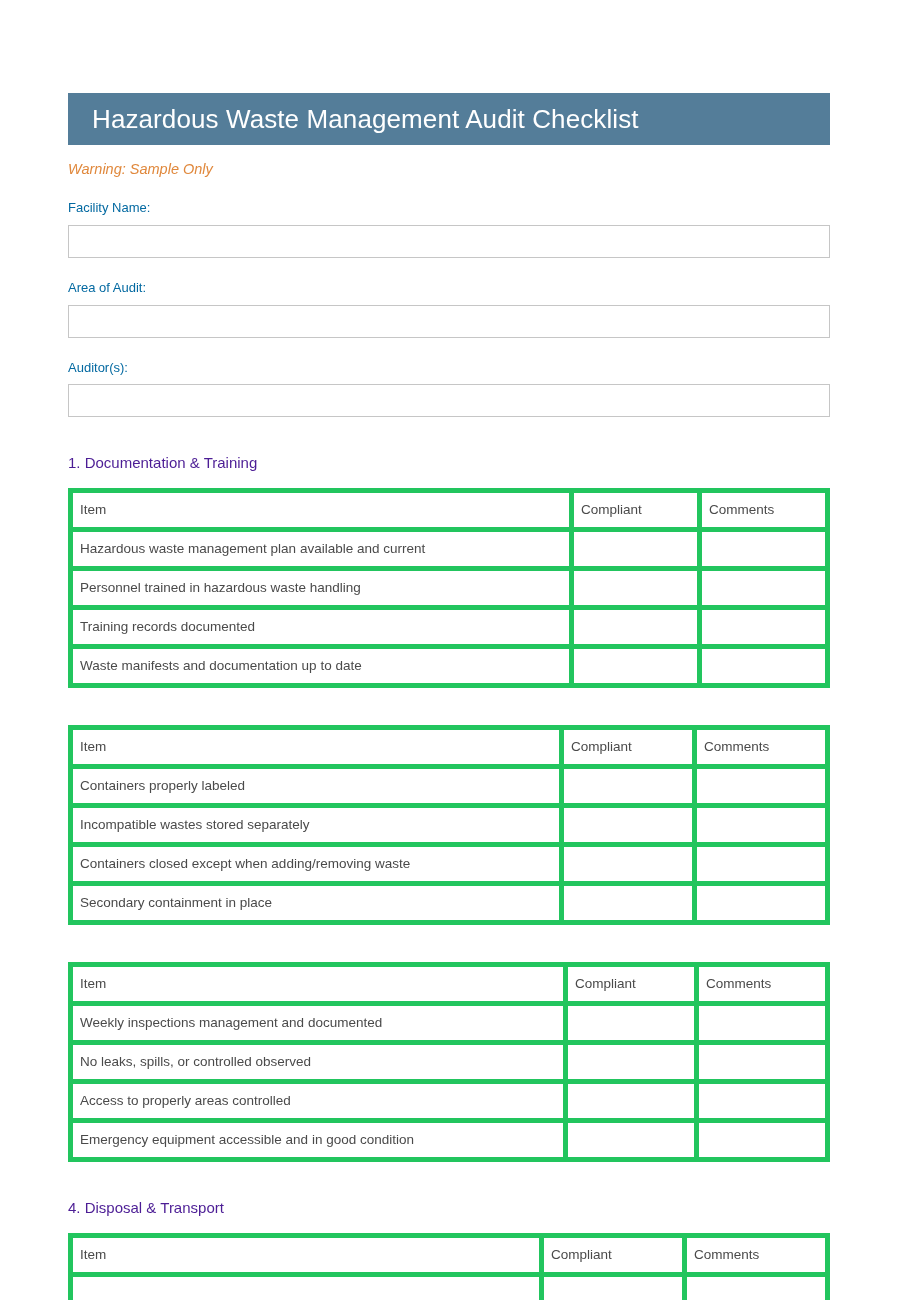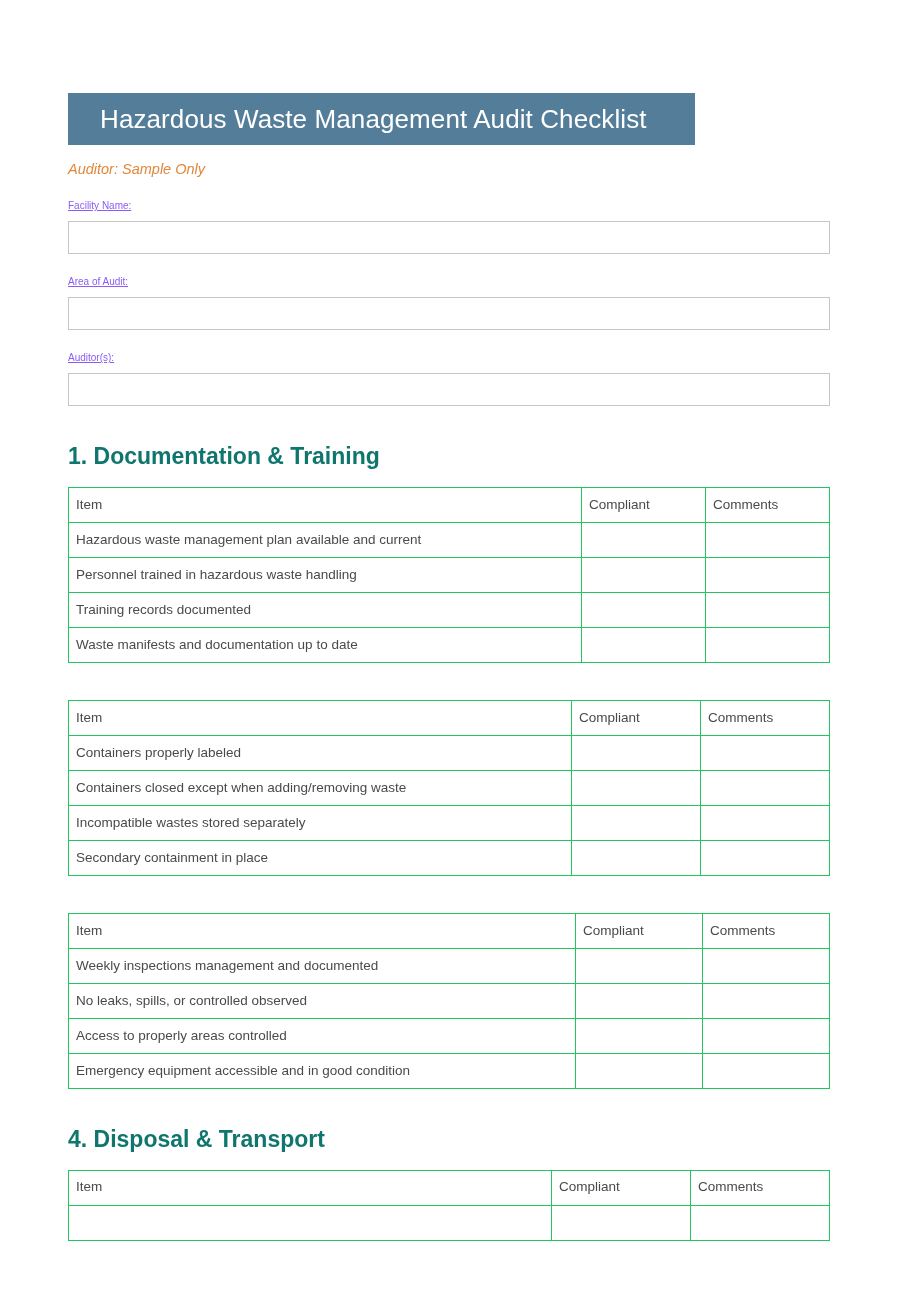--- a/index.html
+++ b/index.html
@@ -19,43 +19,42 @@
     box-sizing: border-box;
     padding: 93px 70px 0 68px;
   }
   .title-banner {
     background: #547d99;
     color: #ffffff;
     font-size: 26px;
     font-weight: normal;
     line-height: 52px;
     height: 52px;
-    padding: 0 32px;
+    padding: 0 24px;
     box-sizing: border-box;
-    width: 627px;
+    width: 762px;
     margin: 0;
     letter-spacing: 0.1px;
   }
   .warning {
     color: #e0883c;
     font-style: italic;
     font-size: 14.5px;
     margin: 16px 0 0 0;
     line-height: 1.2;
   }
   .field-block {
     margin-top: 22px;
   }
   .field-label {
-    font-size: 10px;
-    color: #8b5cf6;
+    font-size: 13px;
+    color: #0369a1;
     display: block;
     margin-bottom: 9px;
     line-height: 1.2;
-    text-decoration: underline;
   }
   .field-input {
     display: block;
     width: 762px;
     height: 33px;
     box-sizing: border-box;
     border: 1px solid #c6c6c6;
     background: #ffffff;
     font-family: "Liberation Sans", sans-serif;
     font-size: 14px;
@@ -64,34 +63,34 @@
     outline: none;
     border-radius: 0;
   }
   .section {
     margin-top: 37px;
   }
   .section:first-of-type {
     margin-top: 40px;
   }
   .section-heading {
-    font-size: 23px;
-    font-weight: bold;
-    color: #0f766e;
+    font-size: 15px;
+    font-weight: normal;
+    color: #4c1d95;
     margin: 0 0 16px 0;
     line-height: 1.2;
   }
   table.checklist {
     border-collapse: collapse;
     width: 762px;
     table-layout: fixed;
   }
   table.checklist th,
   table.checklist td {
-    border: 1px solid #22c55e;
+    border: 5px solid #22c55e;
     font-size: 13.5px;
     font-weight: normal;
     text-align: left;
     color: #4a4a4a;
     padding: 8px 7px;
     height: 18px;
     vertical-align: middle;
     line-height: 1.2;
   }
   table.checklist td.cell-compliant,
@@ -119,21 +118,21 @@
     width: 124px;
   }
 </style>
 </head>
 <body>
 
 <div class="page">
 
   <h1 class="title-banner">Hazardous Waste Management Audit Checklist</h1>
 
-  <p class="warning">Auditor: Sample Only</p>
+  <p class="warning">Warning: Sample Only</p>
 
   <div class="field-block">
     <label class="field-label">Facility Name:</label>
     <input class="field-input" type="text" value="" style="">
   </div>
 
   <div class="field-block">
     <label class="field-label">Area of Audit:</label>
     <input class="field-input" type="text" value="" style="">
   </div>
@@ -187,26 +186,26 @@
           <th class="col-comments">Comments</th>
         </tr>
       </thead>
       <tbody>
         <tr>
           <td class="cell-item">Containers properly labeled</td>
           <td class="cell-compliant"></td>
           <td class="cell-comments"></td>
         </tr>
         <tr>
+          <td class="cell-item">Incompatible wastes stored separately</td>
+          <td class="cell-compliant"></td>
+          <td class="cell-comments"></td>
+        </tr>
+        <tr>
           <td class="cell-item">Containers closed except when adding/removing waste</td>
-          <td class="cell-compliant"></td>
-          <td class="cell-comments"></td>
-        </tr>
-        <tr>
-          <td class="cell-item">Incompatible wastes stored separately</td>
           <td class="cell-compliant"></td>
           <td class="cell-comments"></td>
         </tr>
         <tr>
           <td class="cell-item">Secondary containment in place</td>
           <td class="cell-compliant"></td>
           <td class="cell-comments"></td>
         </tr>
       </tbody>
     </table>

